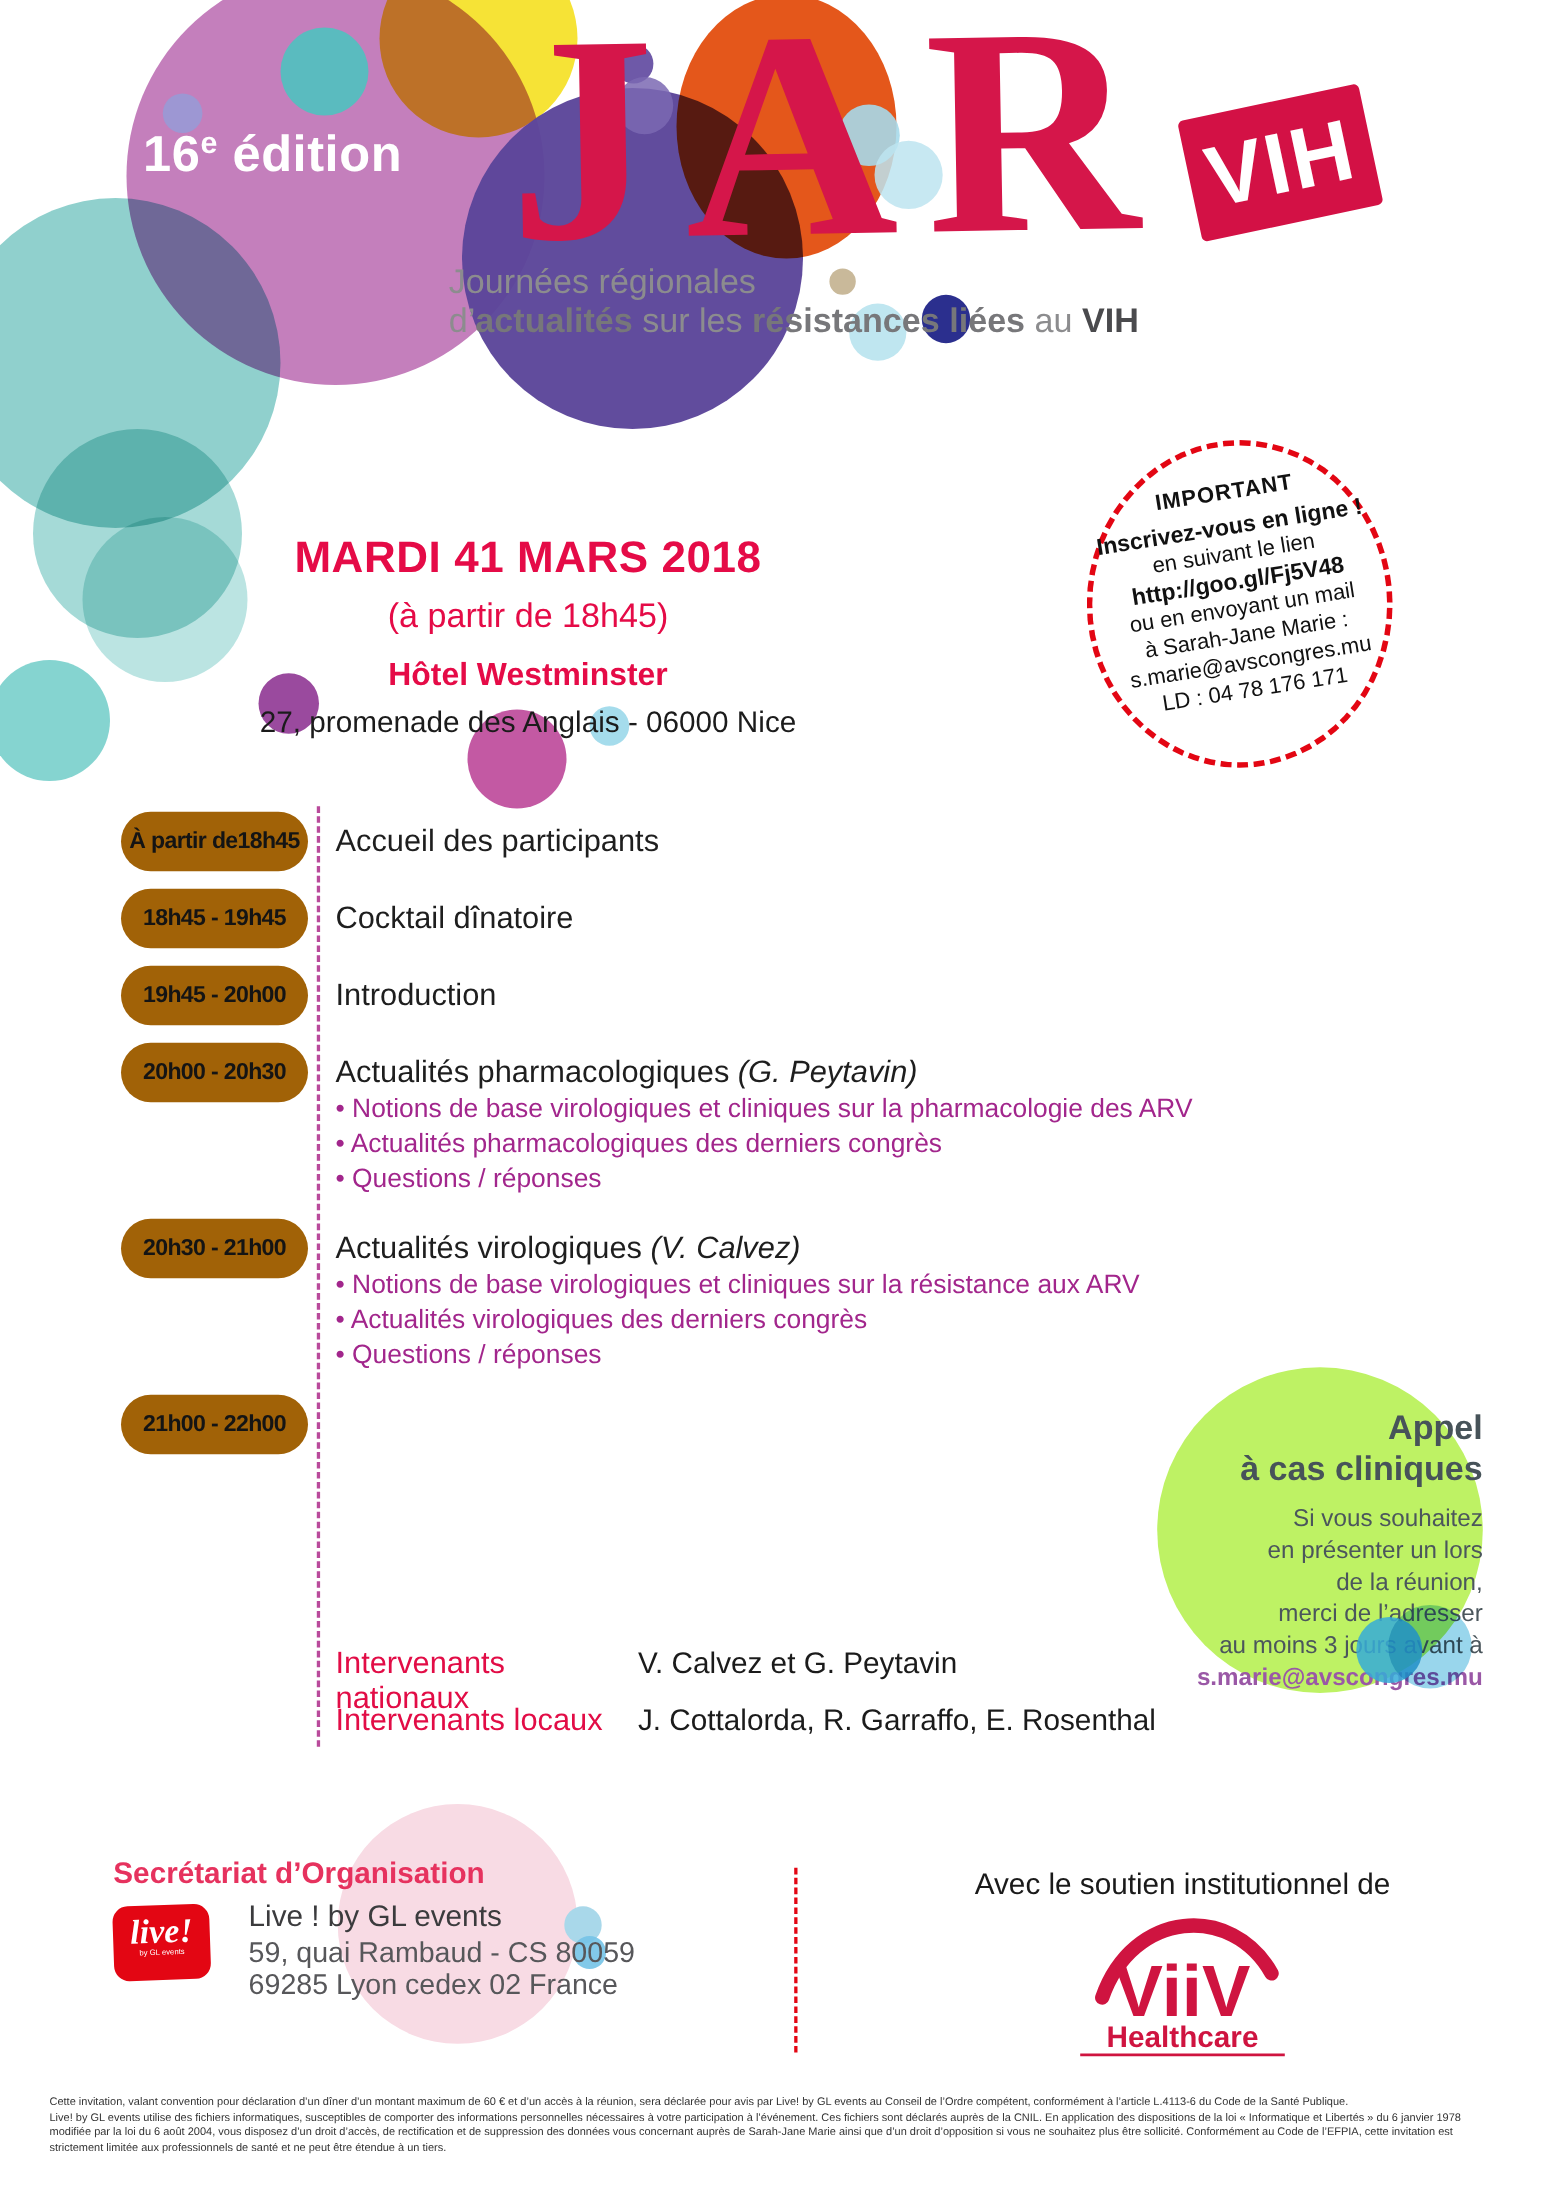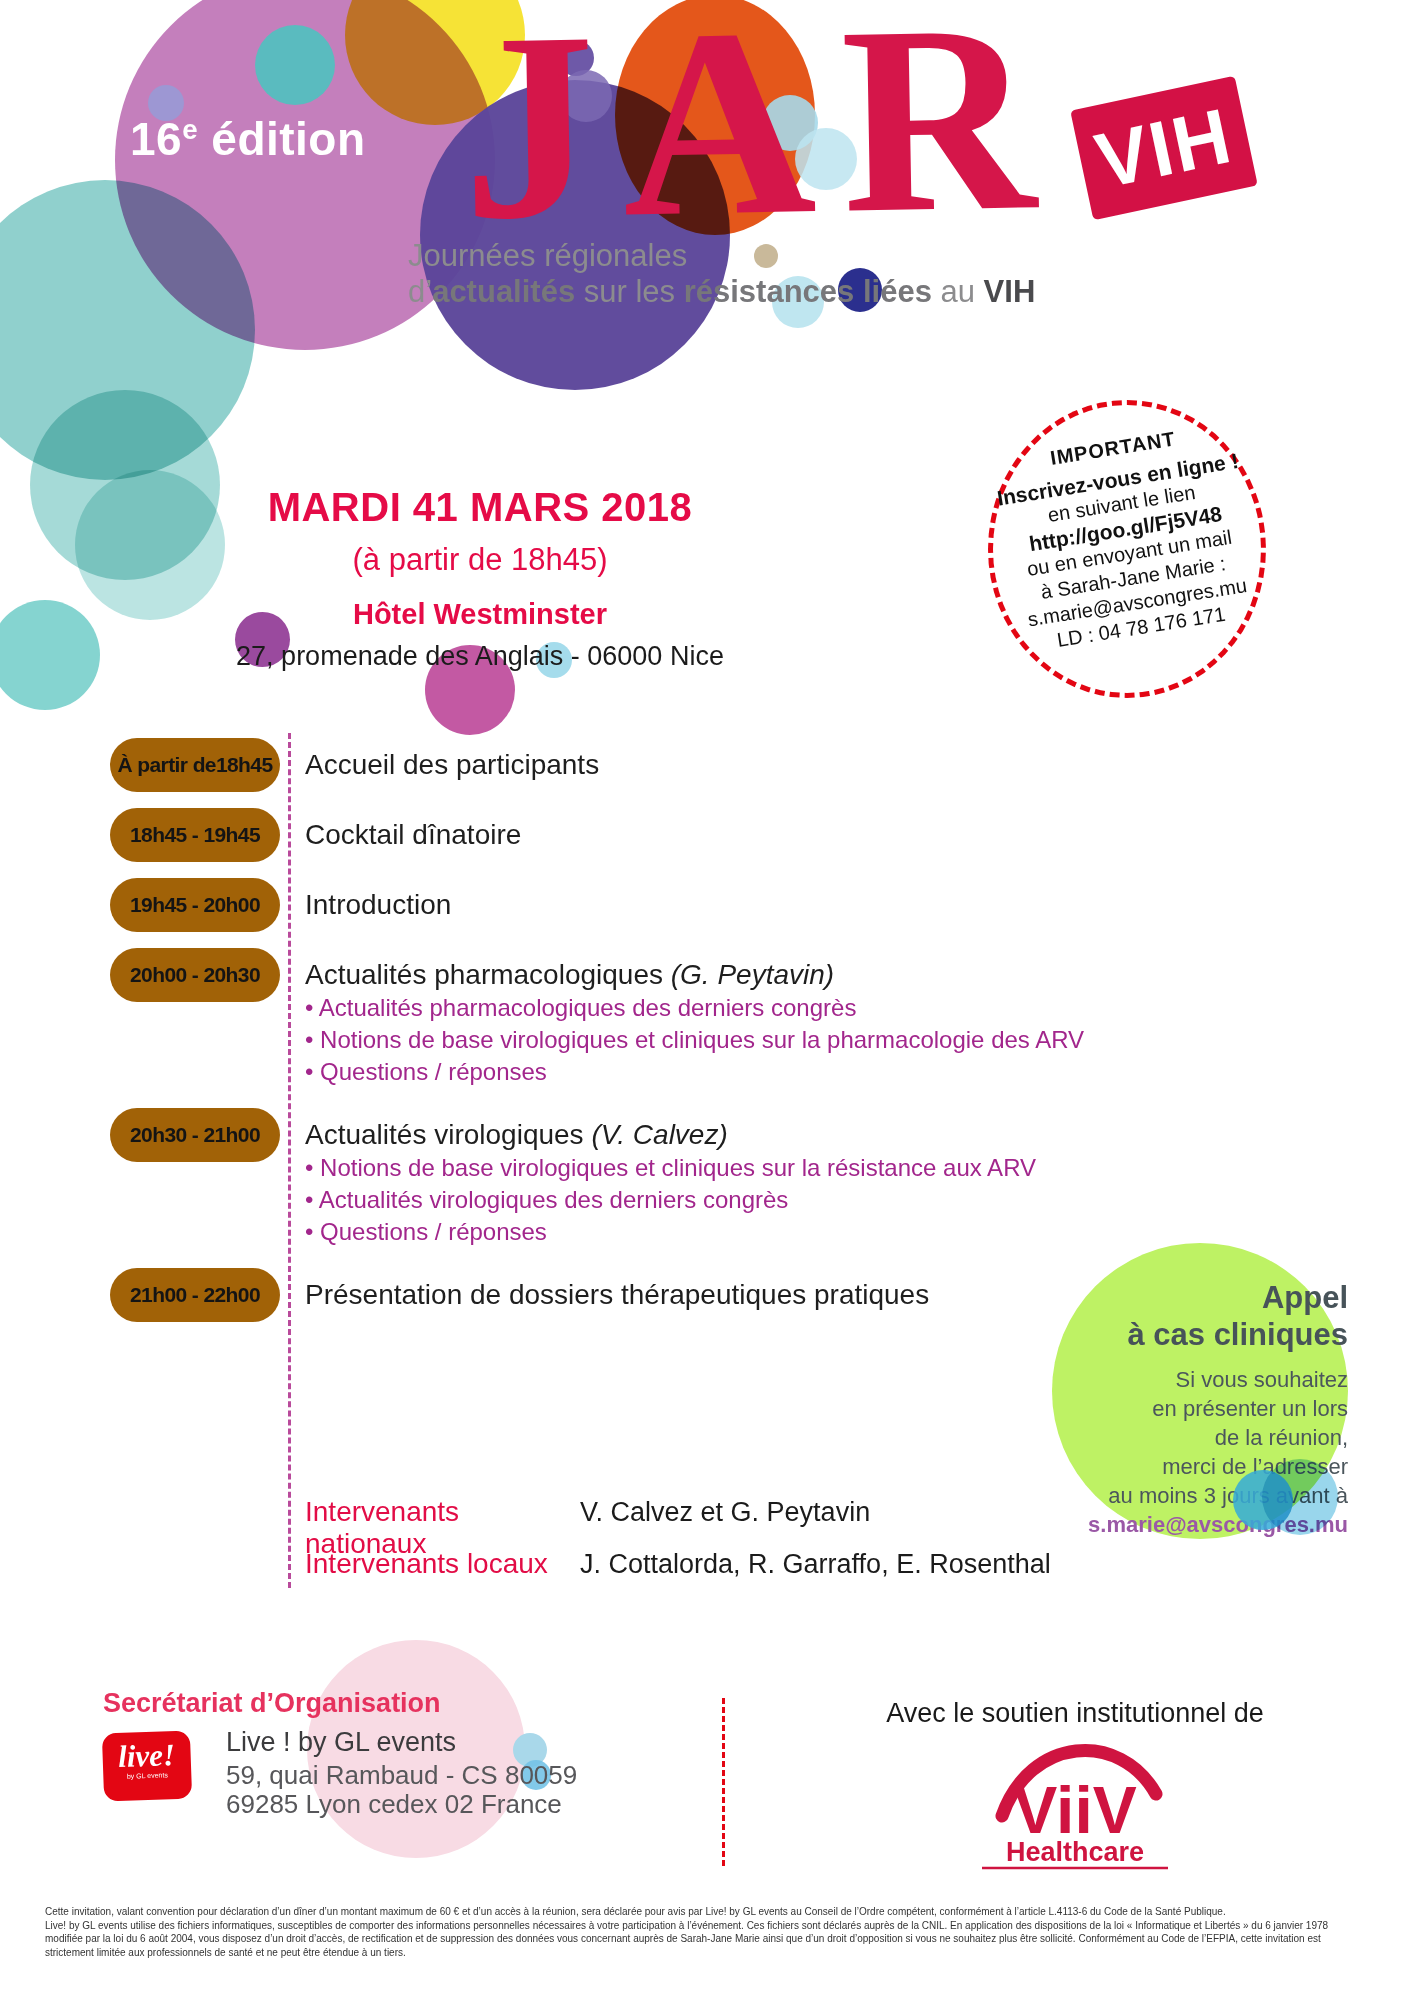--- a/index.html
+++ b/index.html
@@ -143,36 +143,35 @@
   </div>
   <div class="srow" style="top:878px;">
     <div class="pill">19h45 - 20h00</div>
     <div class="stitle"><span>Introduction</span></div>
   </div>
   <div class="srow" style="top:948px;">
     <div class="pill">20h00 - 20h30</div>
     <div class="stitle"><span>Actualités pharmacologiques </span><span class="speaker">(G. Peytavin)</span></div>
   </div>
   <ul class="bullets" style="top:992px;">
+    <li>Notions de base virologiques et cliniques sur la pharmacologie des ARV</li>
     <li>Actualités pharmacologiques des derniers congrès</li>
-    <li>Notions de base virologiques et cliniques sur la pharmacologie des ARV</li>
     <li>Questions / réponses</li>
   </ul>
   <div class="srow" style="top:1108px;">
     <div class="pill">20h30 - 21h00</div>
     <div class="stitle"><span>Actualités virologiques </span><span class="speaker">(V. Calvez)</span></div>
   </div>
   <ul class="bullets" style="top:1152px;">
     <li>Notions de base virologiques et cliniques sur la résistance aux ARV</li>
     <li>Actualités virologiques des derniers congrès</li>
     <li>Questions / réponses</li>
   </ul>
   <div class="srow" style="top:1268px;">
     <div class="pill">21h00 - 22h00</div>
-    <div class="stitle"><span>Présentation de dossiers thérapeutiques pratiques</span></div>
   </div>
 
   <div class="appel">
     <div class="appel-title">
       <div>Appel</div>
       <div>à cas cliniques</div>
     </div>
     <div class="appel-body">
       <div>Si vous souhaitez</div>
       <div>en présenter un lors</div>

